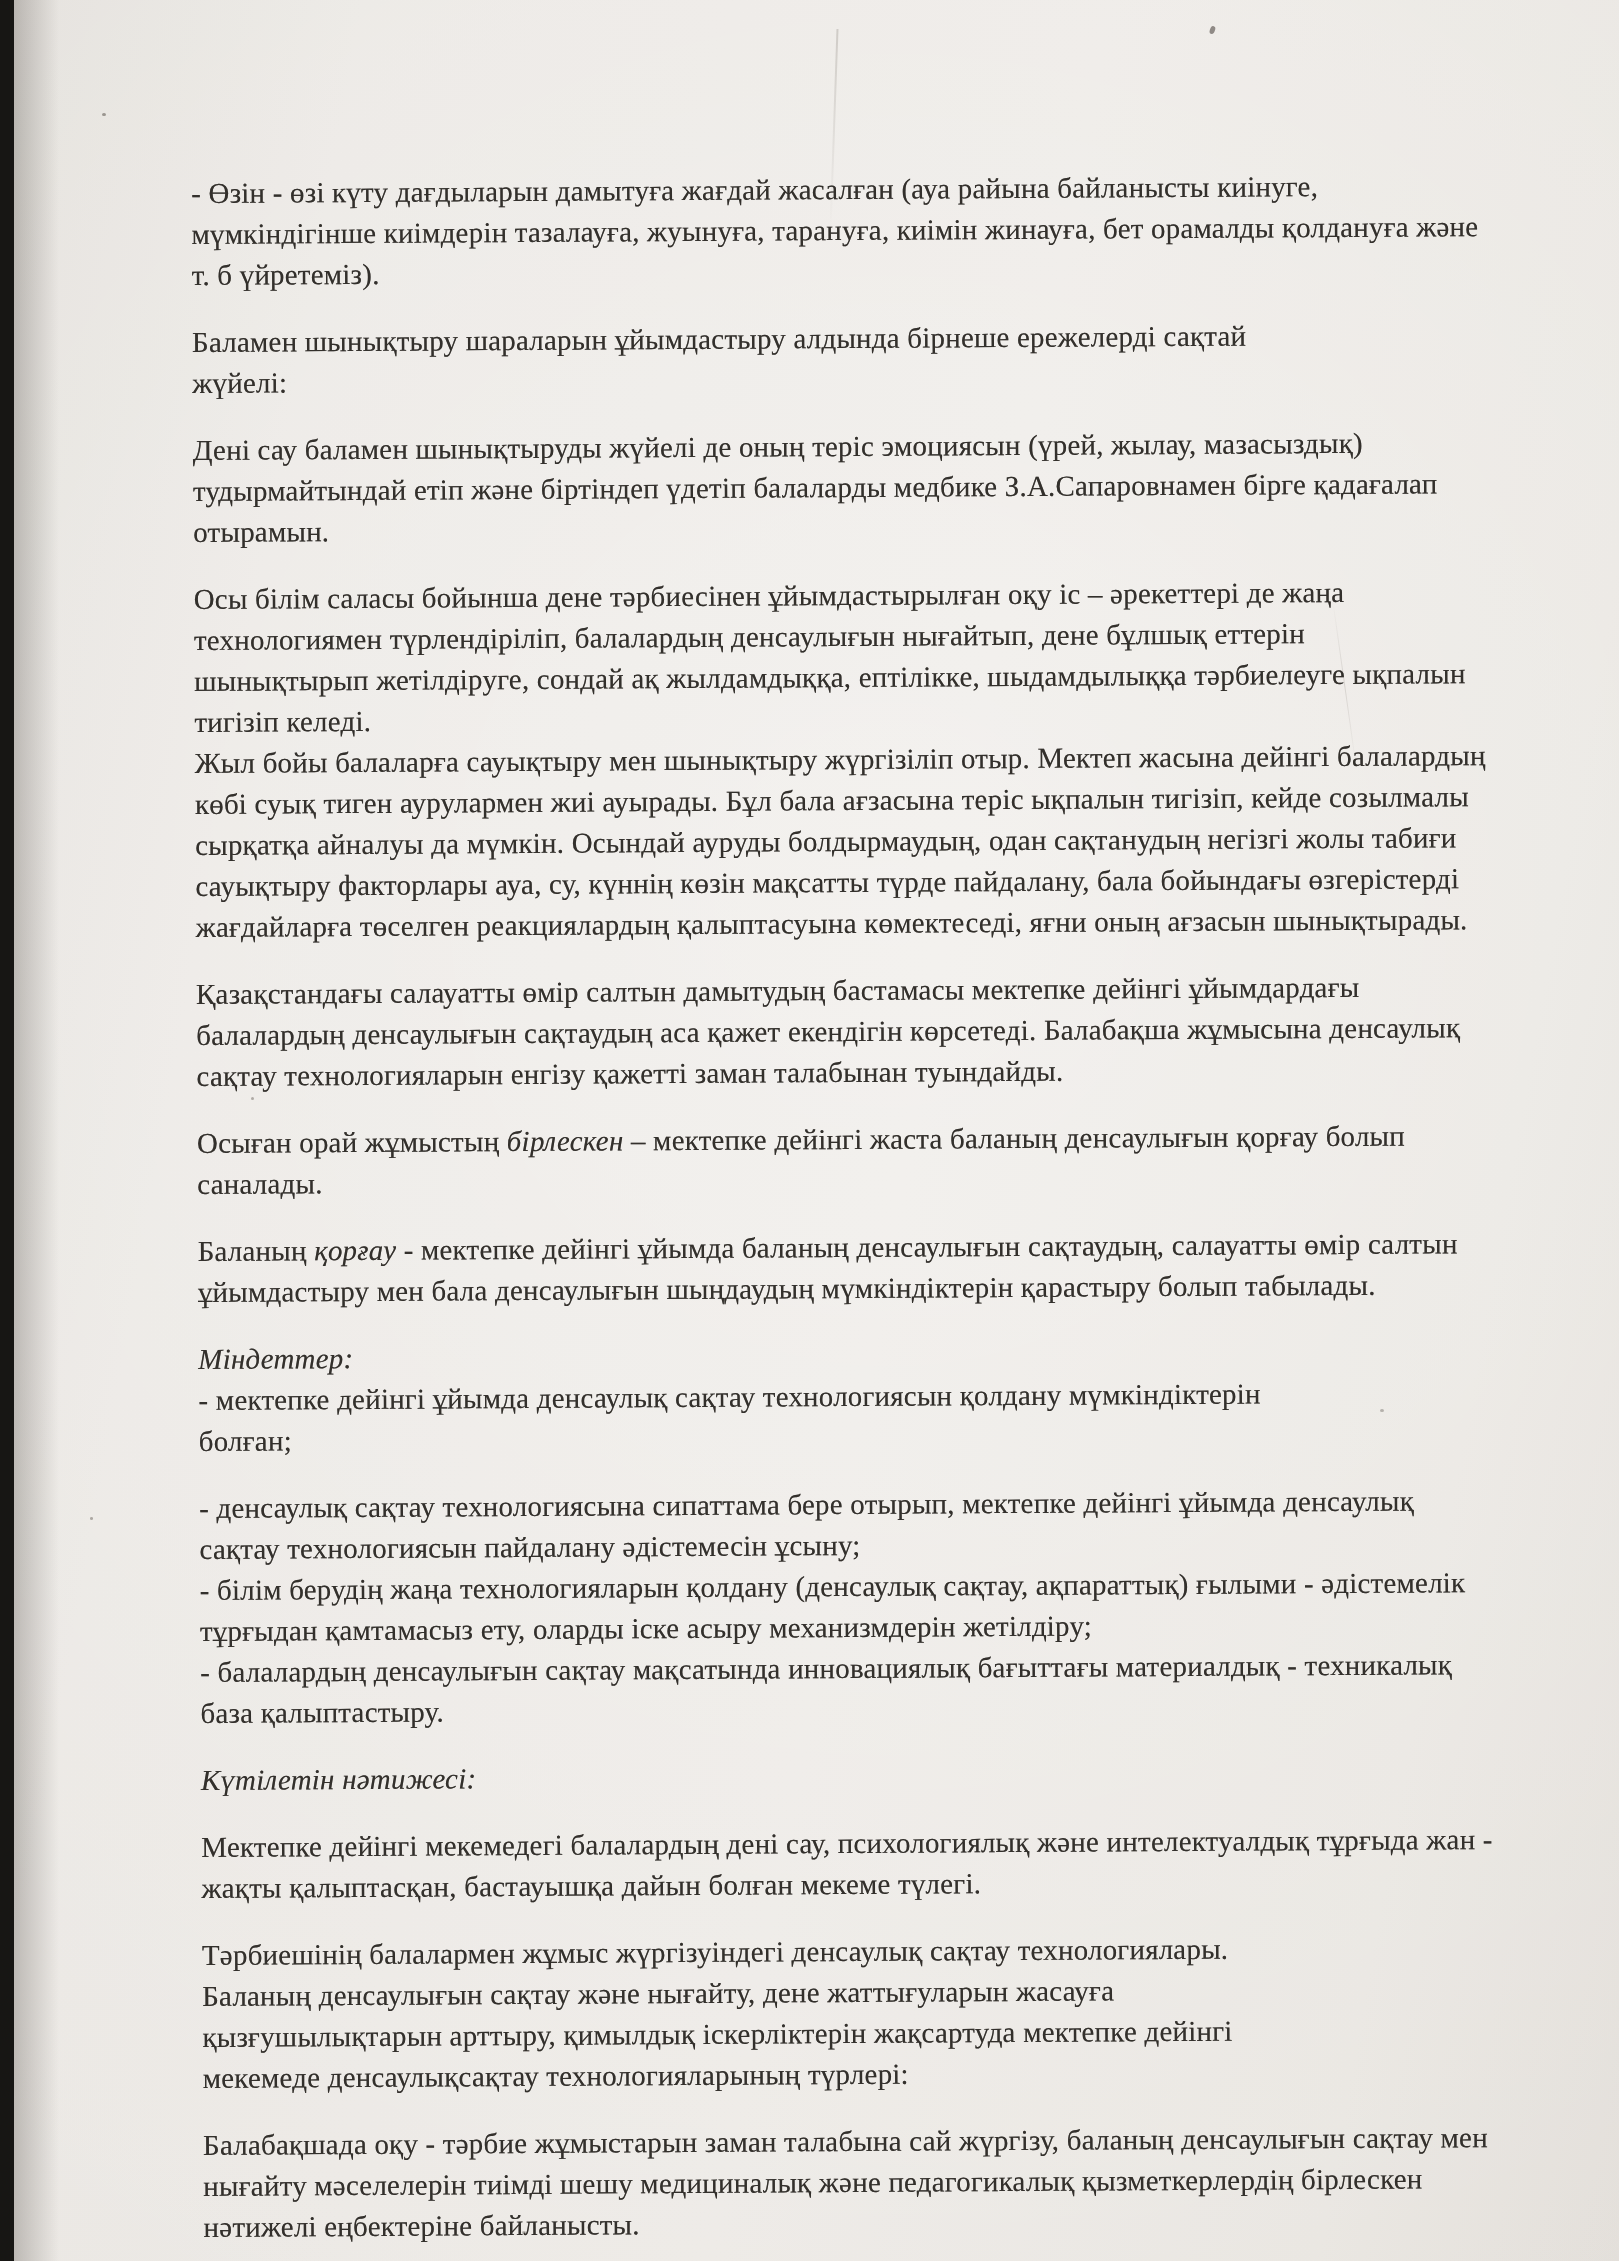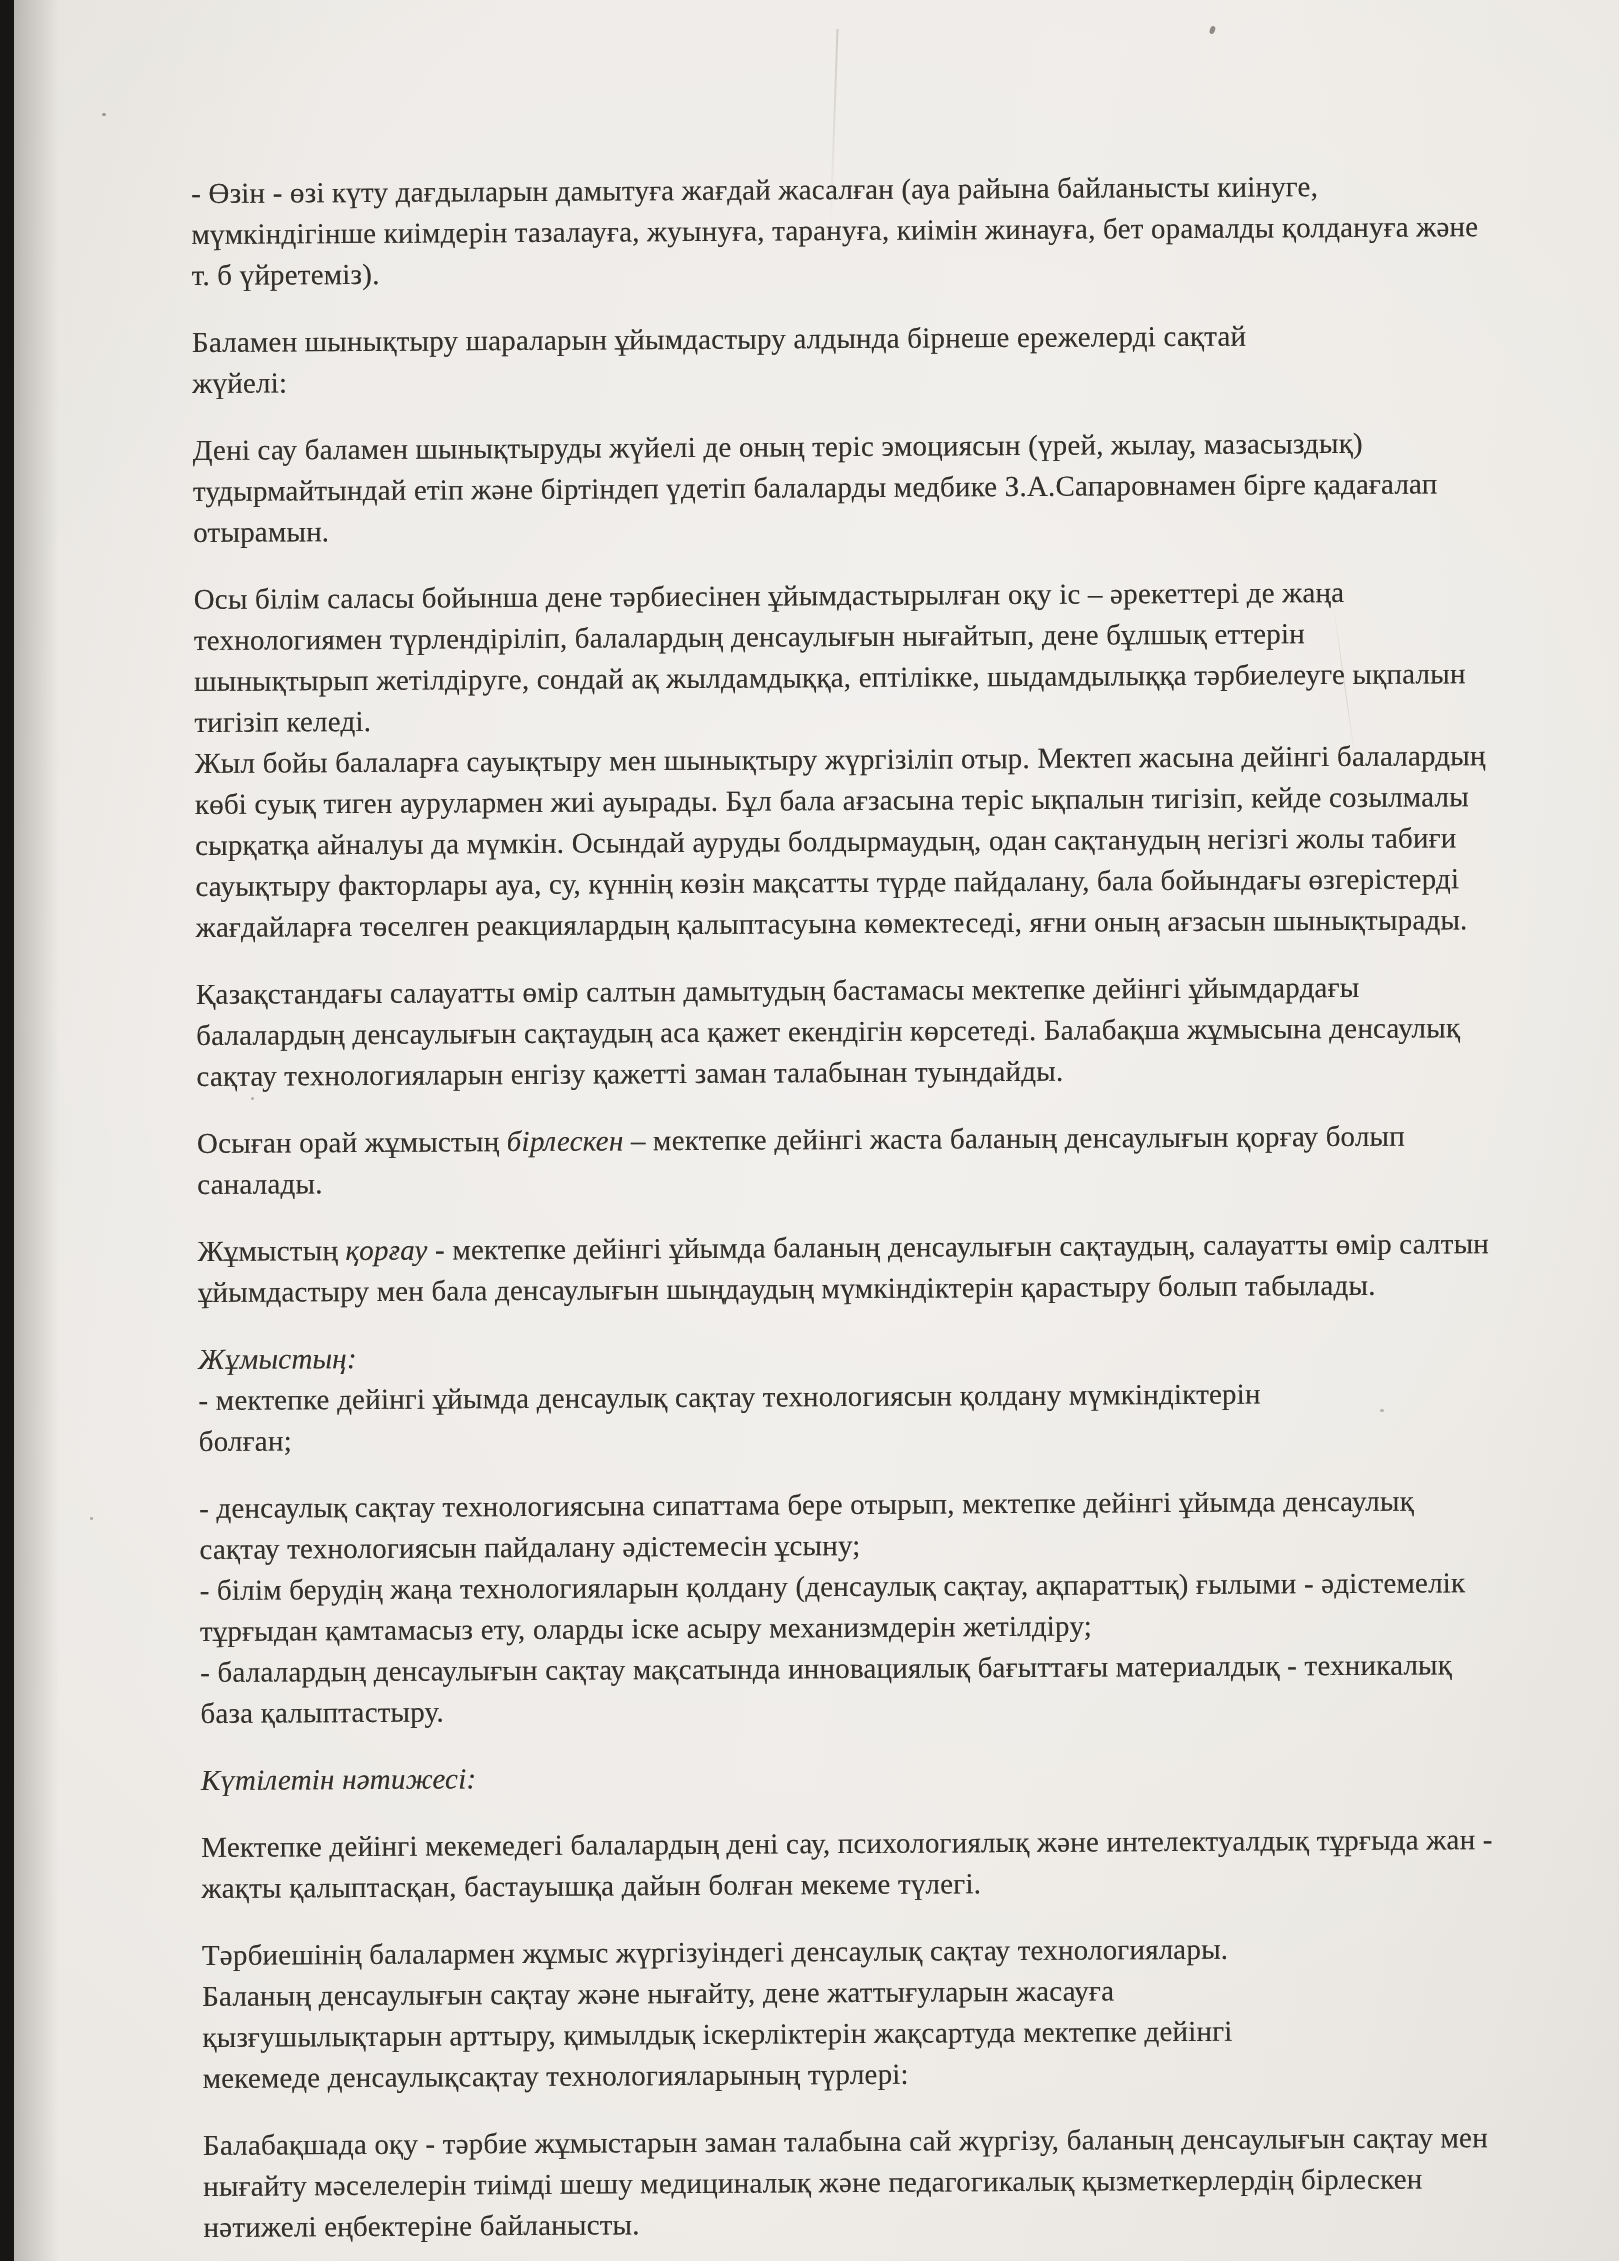--- a/index.html
+++ b/index.html
@@ -102,22 +102,22 @@
   <div class="speck s6"></div>
 
   <div class="doc" style="color: rgb(51, 48, 44);">
       <p class="first"><span>- Өзін - өзі күту дағдыларын дамытуға жағдай жасалған (ауа райына байланысты киінуге, мүмкіндігінше киімдерін тазалауға, жуынуға, тарануға, киімін жинауға, бет орамалды қолдануға және т. б үйретеміз).</span></p>
       <p class="gap"><span>Баламен шынықтыру шараларын ұйымдастыру алдында бірнеше ережелерді сақтай</span><br><span>жүйелі:</span></p>
       <p class="gap"><span>Дені сау баламен шынықтыруды жүйелі де оның теріс эмоциясын (үрей, жылау, мазасыздық) тудырмайтындай етіп және біртіндеп үдетіп балаларды медбике З.А.Сапаровнамен бірге қадағалап отырамын.</span></p>
       <p class="gap"><span>Осы білім саласы бойынша дене тәрбиесінен ұйымдастырылған оқу іс – әрекеттері де жаңа технологиямен түрлендіріліп, балалардың денсаулығын нығайтып, дене бұлшық еттерін шынықтырып жетілдіруге, сондай ақ жылдамдыққа, ептілікке, шыдамдылыққа тәрбиелеуге ықпалын тигізіп келеді.</span></p>
       <p class="tight"><span>Жыл бойы балаларға сауықтыру мен шынықтыру жүргізіліп отыр. Мектеп жасына дейінгі балалардың көбі суық тиген аурулармен жиі ауырады. Бұл бала ағзасына теріс ықпалын тигізіп, кейде созылмалы сырқатқа айналуы да мүмкін. Осындай ауруды болдырмаудың, одан сақтанудың негізгі жолы табиғи сауықтыру факторлары ауа, су, күннің көзін мақсатты түрде пайдалану, бала бойындағы өзгерістерді жағдайларға төселген реакциялардың қалыптасуына көмектеседі, яғни оның ағзасын шынықтырады.</span></p>
       <p class="gap"><span>Қазақстандағы салауатты өмір салтын дамытудың бастамасы мектепке дейінгі ұйымдардағы балалардың денсаулығын сақтаудың аса қажет екендігін көрсетеді. Балабақша жұмысына денсаулық сақтау технологияларын енгізу қажетті заман талабынан туындайды.</span></p>
       <p class="gap"><span>Осыған орай жұмыстың </span><span class="it">бірлескен</span><span> – мектепке дейінгі жаста баланың денсаулығын қорғау болып саналады.</span></p>
-      <p class="gap"><span>Жұмыстың </span><span class="it">қорғау</span><span> - мектепке дейінгі ұйымда баланың денсаулығын сақтаудың, салауатты өмір салтын ұйымдастыру мен бала денсаулығын шыңдаудың мүмкіндіктерін қарастыру болып табылады.</span></p>
-      <p class="gap"><span class="it">Жұмыстың:</span></p>
+      <p class="gap"><span>Баланың </span><span class="it">қорғау</span><span> - мектепке дейінгі ұйымда баланың денсаулығын сақтаудың, салауатты өмір салтын ұйымдастыру мен бала денсаулығын шыңдаудың мүмкіндіктерін қарастыру болып табылады.</span></p>
+      <p class="gap"><span class="it">Міндеттер:</span></p>
       <p class="tight"><span>- мектепке дейінгі ұйымда денсаулық сақтау технологиясын қолдану мүмкіндіктерін</span><br><span>болған;</span></p>
       <p class="gap"><span>- денсаулық сақтау технологиясына сипаттама бере отырып, мектепке дейінгі ұйымда денсаулық сақтау технологиясын пайдалану әдістемесін ұсыну;</span></p>
       <p class="tight"><span>- білім берудің жаңа технологияларын қолдану (денсаулық сақтау, ақпараттық) ғылыми - әдістемелік тұрғыдан қамтамасыз ету, оларды іске асыру механизмдерін жетілдіру;</span></p>
       <p class="tight"><span>- балалардың денсаулығын сақтау мақсатында инновациялық бағыттағы материалдық - техникалық база қалыптастыру.</span></p>
       <p class="gap"><span class="it">Күтілетін нәтижесі:</span></p>
       <p class="gap"><span>Мектепке дейінгі мекемедегі балалардың дені сау, психологиялық және интелектуалдық тұрғыда жан - жақты қалыптасқан, бастауышқа дайын болған мекеме түлегі.</span></p>
       <p class="gap"><span>Тәрбиешінің балалармен жұмыс жүргізуіндегі денсаулық сақтау технологиялары.</span><br><span>Баланың денсаулығын сақтау және нығайту, дене жаттығуларын жасауға</span><br><span>қызғушылықтарын арттыру, қимылдық іскерліктерін жақсартуда мектепке дейінгі</span><br><span>мекемеде денсаулықсақтау технологияларының түрлері:</span></p>
       <p class="gap"><span>Балабақшада оқу - тәрбие жұмыстарын заман талабына сай жүргізу, баланың денсаулығын сақтау мен нығайту мәселелерін тиімді шешу медициналық және педагогикалық қызметкерлердің бірлескен нәтижелі еңбектеріне байланысты.</span></p>
     </div>
 </div>

